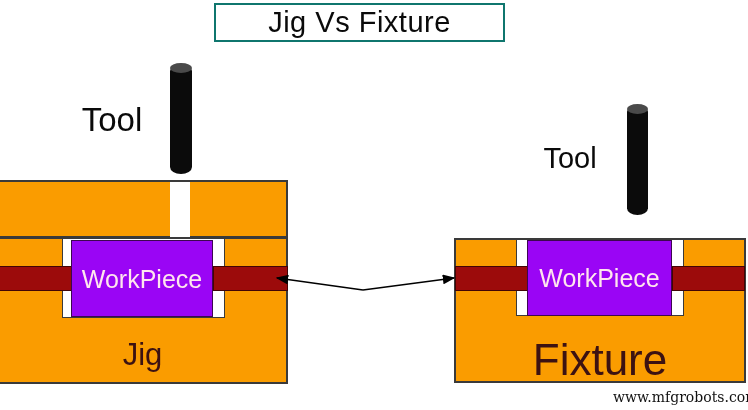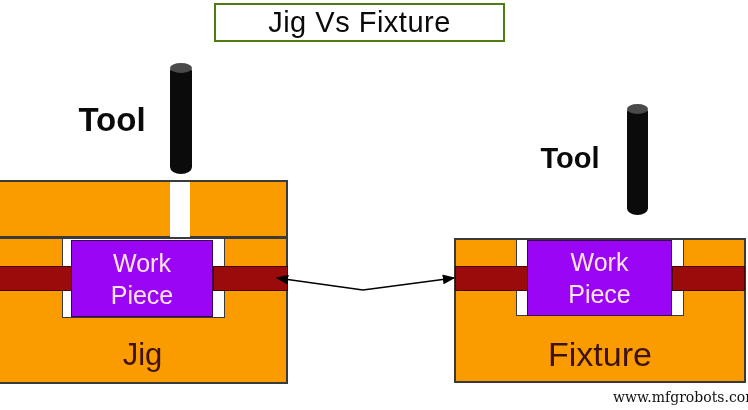--- a/index.html
+++ b/index.html
@@ -8,21 +8,21 @@
     width:748px;height:410px;
     background:var(--background,#fff);
     font-family:"Liberation Sans", sans-serif;
     overflow:hidden;
   }
   .abs{position:absolute;box-sizing:border-box;}
 
   
   .title-box{
     left:214px;top:3px;width:291px;height:39px;
-    border:2px solid #4d7c0f;background:#fff;
+    border:2px solid #0f766e;background:#fff;
     display:flex;align-items:center;justify-content:center;
   }
   .title-text{font-size:29px;color:#0a0a0a;letter-spacing:0.5px;}
 
   
   .block{
     background:var(--body-orange,#FA9C00);
     border:2px solid #3a3a3a;
   }
   .jig-top-plate{left:-3px;top:180px;width:291px;height:58px;}
@@ -42,50 +42,50 @@
   }
   .jig-bushing-left{left:-3px;top:266px;width:75px;height:25px;}
   .jig-bushing-right{left:213px;top:266px;width:75px;height:25px;}
   .fixture-bushing-left{left:455px;top:266px;width:73px;height:25px;}
   .fixture-bushing-right{left:672px;top:266px;width:73px;height:25px;}
 
   
   .workpiece{
     background:var(--workpiece-purple,#9A05F5);
     border:1px solid #3d0650;
-    display:flex;flex-direction:column;align-items:center;justify-content:center;
+    display:flex;flex-direction:row;align-items:center;justify-content:center;
     color:var(--workpiece-text,#FFE5EE);
     font-size:25px;line-height:32px;text-align:center;
   }
   .jig-workpiece{left:71px;top:240px;width:142px;height:77px;}
   .fixture-workpiece{left:527px;top:240px;width:145px;height:76px;}
 
   
   .tool{
     background:var(--tool-black,#0b0b0b);
     border-radius:11px/7px;
   }
   .tool .cap{
     position:absolute;left:0;top:-1px;width:100%;height:10px;
     background:#4a4a4a;border-radius:50%;
   }
   .jig-tool{left:170px;top:64px;width:22px;height:110px;}
   .fixture-tool{left:627px;top:105px;width:21px;height:110px;}
 
   
-  .plain-label{color:#0a0a0a;text-align:center;font-weight:bold;}
+  .plain-label{color:#0a0a0a;text-align:center;}
   .jig-tool-label{left:62px;top:101px;width:100px;font-size:33px;}
   .fixture-tool-label{left:520px;top:142px;width:100px;font-size:29px;}
   .guide-label{left:313px;top:290px;width:100px;font-size:30px;}
   .part-label{
     color:var(--label-maroon,#3C1212);
     text-align:center;
   }
   .jig-label{left:-3px;top:337px;width:291px;font-size:31px;}
-  .fixture-label{left:454px;top:335px;width:292px;font-size:34px;}
+  .fixture-label{left:454px;top:335px;width:292px;font-size:44px;}
 
   .guide-annotation{left:260px;top:258px;width:210px;height:50px;}
 
   .watermark{
     left:613px;top:389px;width:130px;
     font-family:"DejaVu Serif", serif;
     font-size:14px;color:#111;text-align:right;
   }
 </style>
 </head>

